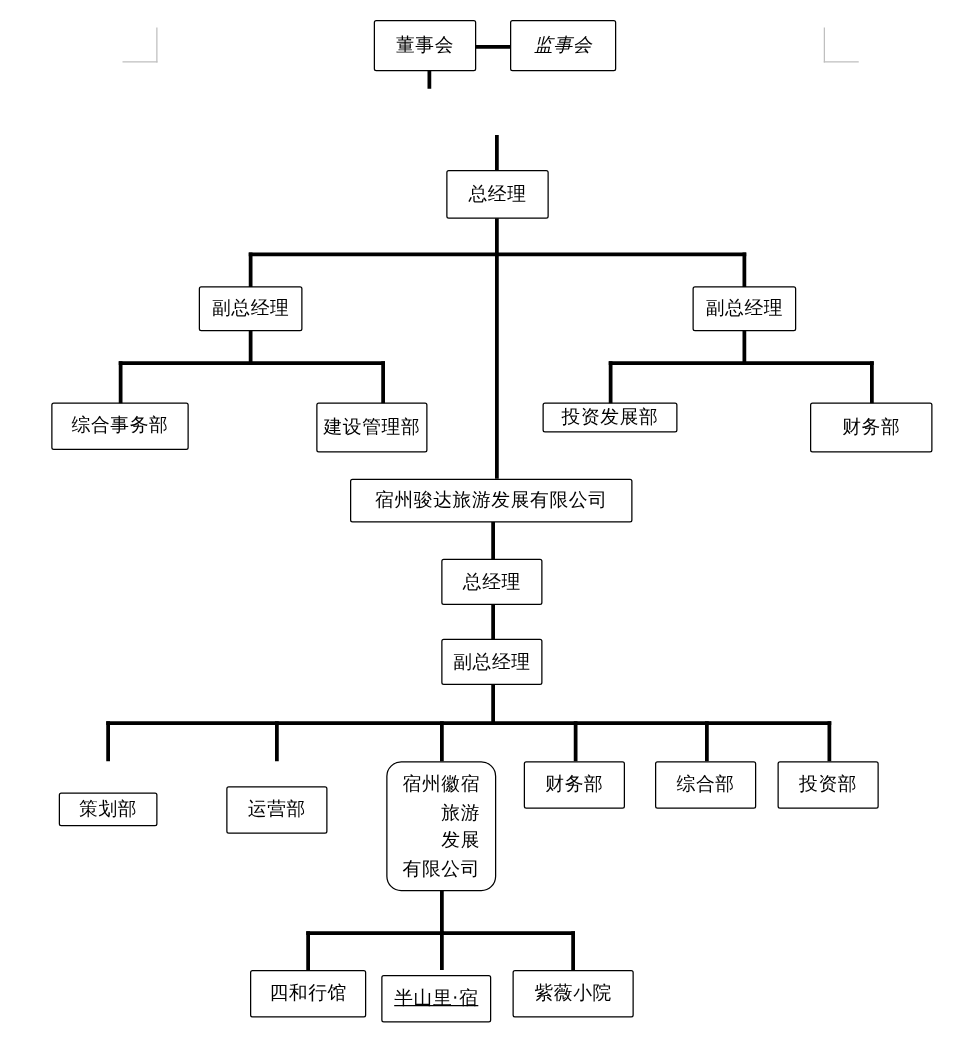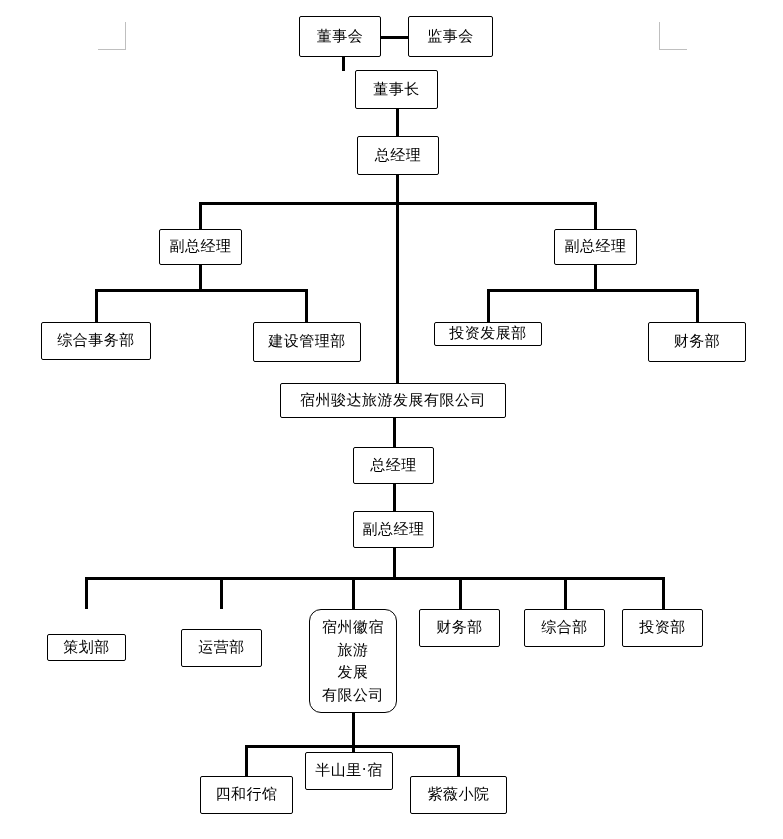--- a/index.html
+++ b/index.html
@@ -53,20 +53,21 @@
     text-align: center;
     font-size: 15px;
     line-height: 1.45;
     letter-spacing: 0.5px;
     white-space: pre-line;
     z-index: 5;
   }
   .node.multiline {
     border-radius: 12px;
     line-height: 1.5;
+    text-align: right;
   }
 </style>
 </head>
 <body>
 
 <div id="canvas">
 
   <div class="corner" style="left:98px; top:22px; width:30px; height:30px;">
     <i class="v" style="left:27px; top:0;"></i>
     <i class="h" style="left:0; top:27px;"></i>
@@ -111,46 +112,45 @@
   <div class="line v" style="left:564px; top:577px; height:32px;"></div>
   <div class="line v" style="left:662px; top:577px; height:32px;"></div>
 
   <div class="line v" style="left:352px; top:712px; height:34px;"></div>
   <div class="line h" style="left:245px; top:745px; width:215px;"></div>
   <div class="line v" style="left:245px; top:745px; height:31px;"></div>
   <div class="line v" style="left:352px; top:745px; height:31px;"></div>
   <div class="line v" style="left:457px; top:745px; height:31px;"></div>
 
   <div class="node" style="left:299px; top:16px; width:82px; height:41px;">董事会</div>
-  <div class="node" style="left:408px; top:16px; width:85px; height:41px;">监事会</div>
+  <div class="node" style="left:408px; top:16px; width:85px; height:41px;font-style:italic;">监事会</div>
 
-  <div class="node" style="left:355px; top:70px; width:83px; height:39px;">董事长</div>
 
   <div class="node" style="left:357px; top:136px; width:82px; height:39px;">总经理</div>
 
   <div class="node" style="left:159px; top:229px; width:83px; height:36px;">副总经理</div>
   <div class="node" style="left:554px; top:229px; width:83px; height:36px;">副总经理</div>
 
   <div class="node" style="left:41px; top:322px; width:110px; height:38px;">综合事务部</div>
-  <div class="node" style="left:253px; top:322px; width:108px; height:40px;">建设管理部</div>
+  <div class="node" style="left:253px; top:322px; width:89px; height:40px;">建设管理部</div>
   <div class="node" style="left:434px; top:322px; width:108px; height:24px;">投资发展部</div>
   <div class="node" style="left:648px; top:322px; width:98px; height:40px;">财务部</div>
 
   <div class="node" style="left:280px; top:383px; width:226px; height:35px;">宿州骏达旅游发展有限公司</div>
 
   <div class="node" style="left:353px; top:447px; width:81px; height:37px;">总经理</div>
   <div class="node" style="left:353px; top:511px; width:81px; height:37px;">副总经理</div>
 
   <div class="node" style="left:47px; top:634px; width:79px; height:27px;text-align:center;">策划部</div>
   <div class="node" style="left:181px; top:609px; width:81px; height:38px;margin-top:20px;">运营部</div>
   <div class="node multiline" style="left:309px; top:609px; width:88px; height:104px;">宿州徽宿
 旅游
 发展
 有限公司</div>
   <div class="node" style="left:419px; top:609px; width:81px; height:38px;">财务部</div>
   <div class="node" style="left:524px; top:609px; width:81px; height:38px;">综合部</div>
   <div class="node" style="left:622px; top:609px; width:81px; height:38px;">投资部</div>
 
   <div class="node" style="left:200px; top:776px; width:93px; height:38px;">四和行馆</div>
-  <div class="node" style="left:305px; top:752px; width:88px; height:38px;">半山里·宿</div>
+  <div class="node" style="left:305px; top:780px; width:88px; height:38px;text-decoration:underline;">半山里·宿</div>
   <div class="node" style="left:410px; top:776px; width:97px; height:38px;">紫薇小院</div>
 
 </div>
 
 </body></html>

